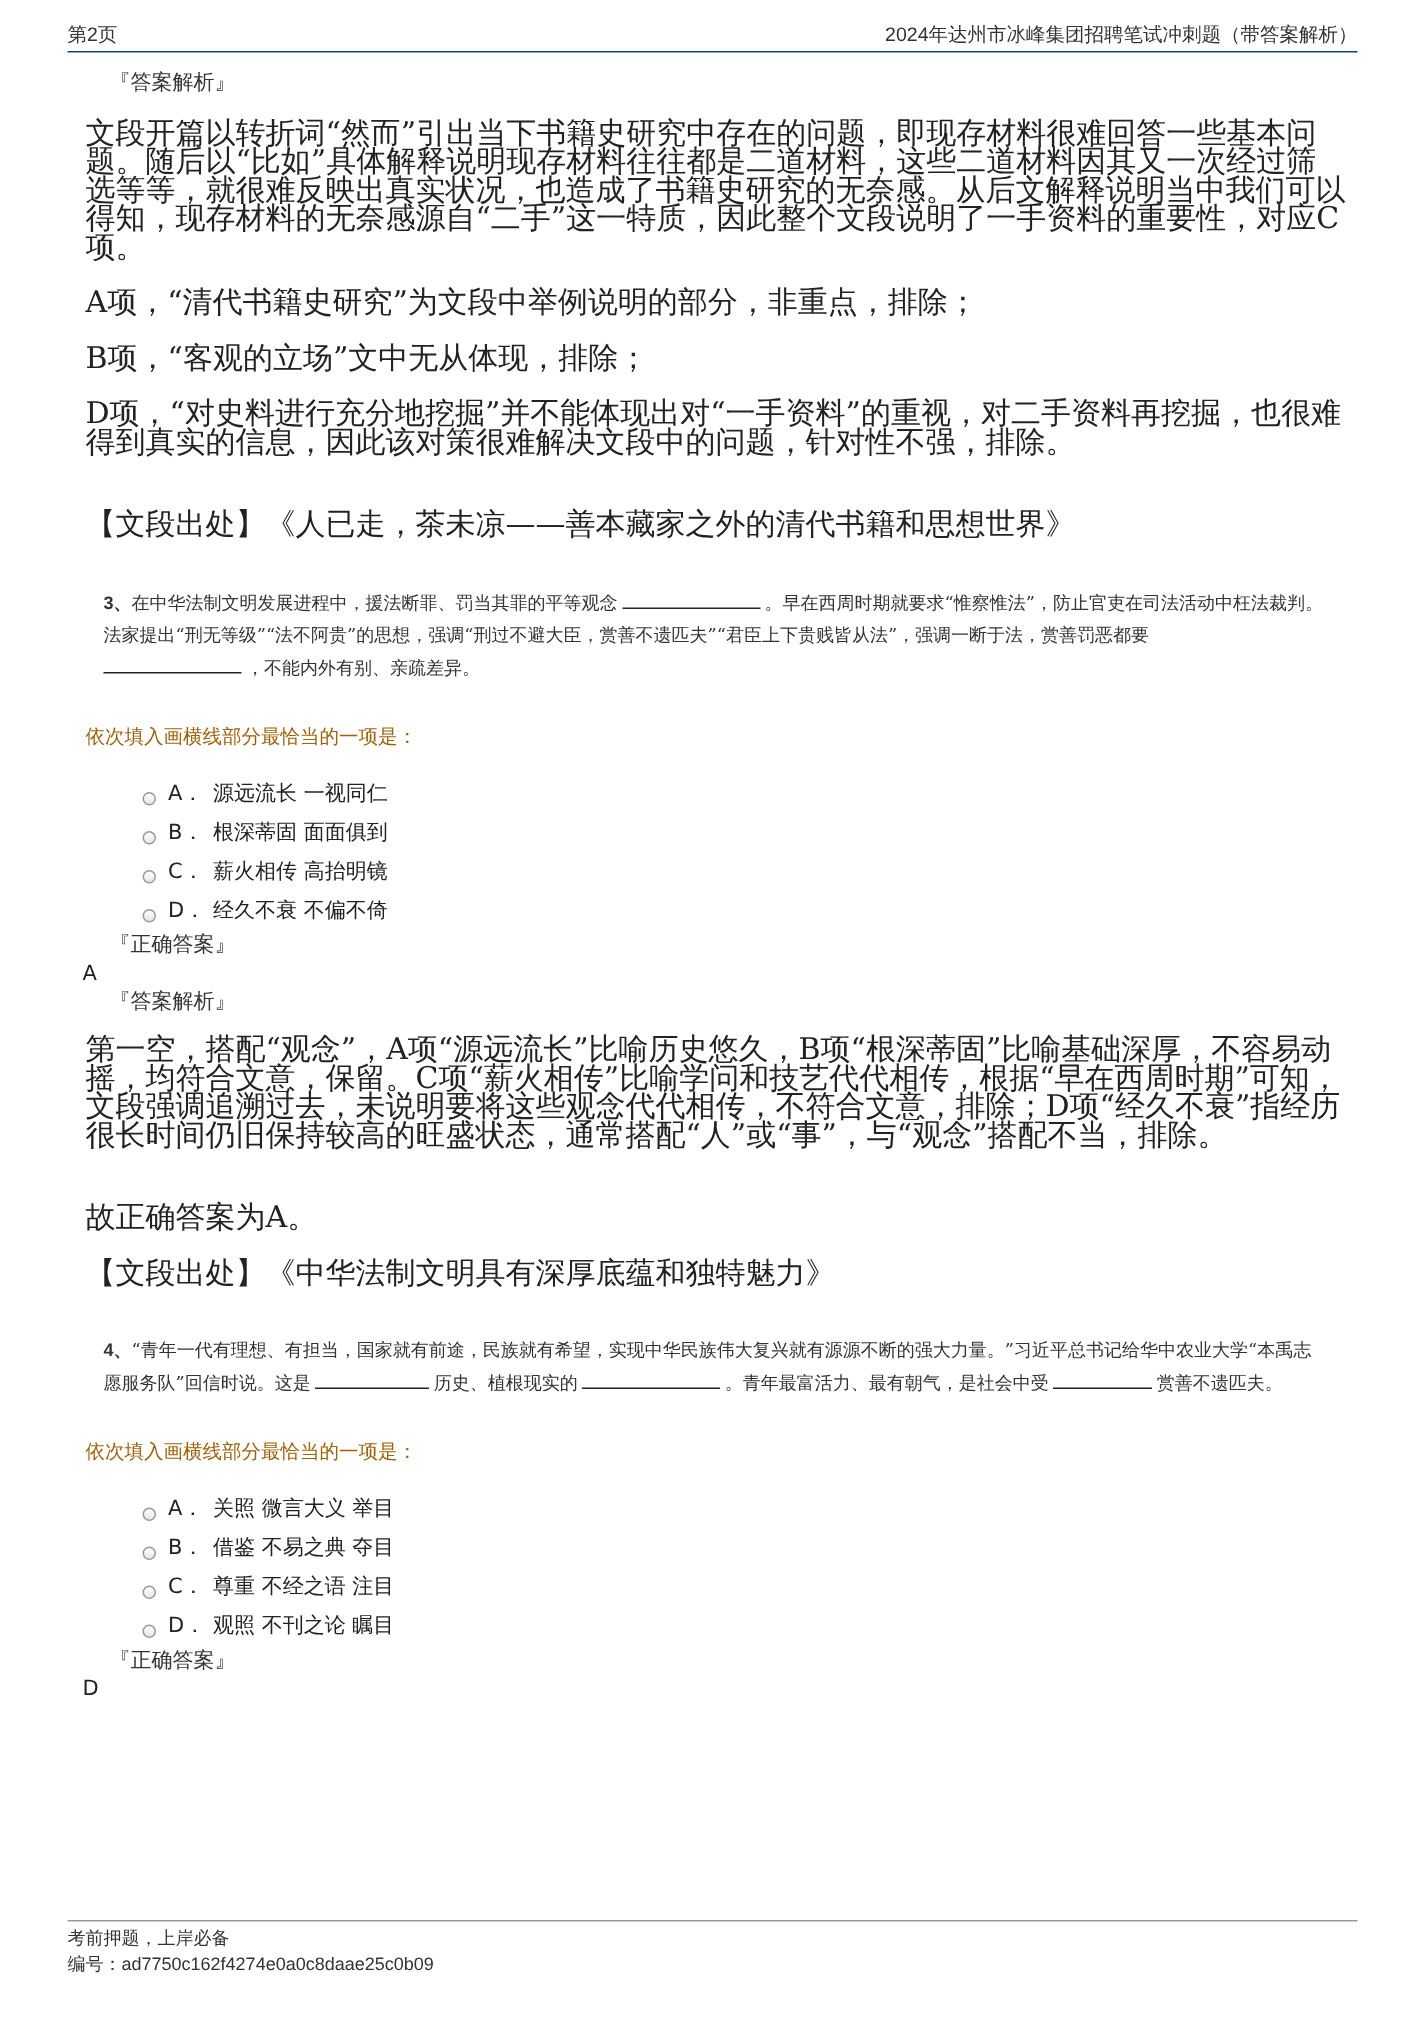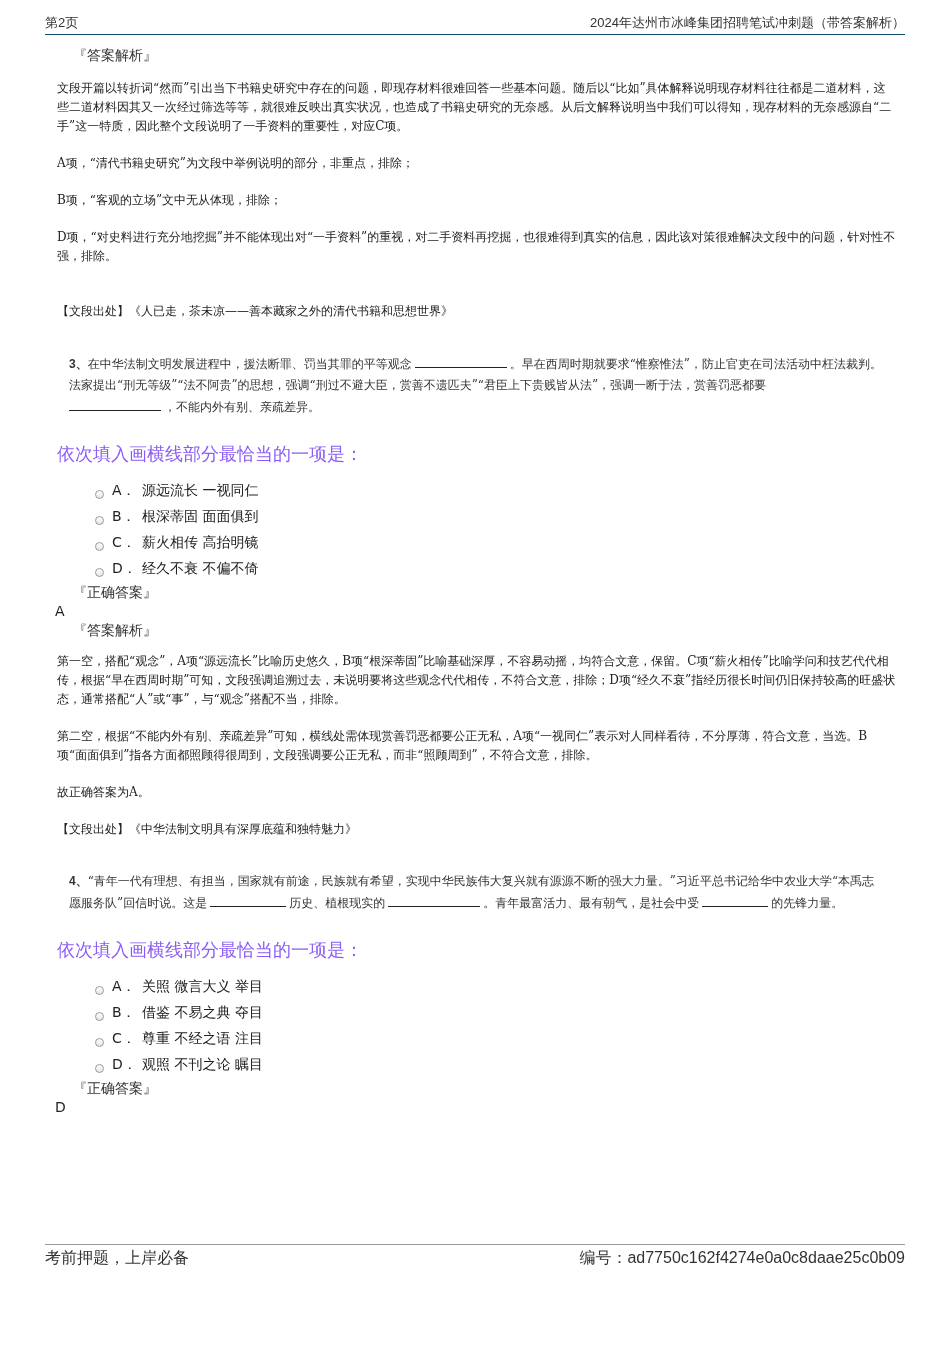--- a/index.html
+++ b/index.html
@@ -4,38 +4,38 @@
 <style>
   html, body { margin: 0; padding: 0; background: #ffffff; }
   body { width: 950px; height: 1345px; position: relative; overflow: hidden; font-family: "DejaVu Serif", "Liberation Serif", serif; color: #222; }
 
   .page-header { position: absolute; left: 45px; right: 45px; top: 12px; height: 20px; border-bottom: 1px solid #0c4a6e; display: flex; justify-content: space-between; align-items: flex-end; font-size: 13px; color: #333; font-family: "Liberation Sans", "DejaVu Sans", sans-serif; padding-bottom: 2px; }
   .page-header .right { letter-spacing: 0; }
 
   .content { position: absolute; left: 57px; top: 45px; width: 840px; }
 
   .bracket-title { font-size: 14px; color: #333; margin-left: 16px; line-height: 20px; }
-  .para { font-size: 12px; line-height: 19px; color: #222; margin: 0; }
+  .para { font-size: 20px; line-height: 19px; color: #222; margin: 0; }
   .gap-s { height: 14px; }
   .gap-m { height: 18px; }
 
   .q-text { font-size: 12px; line-height: 21px; color: #333; margin: 12px; }
   .q-text .num { font-weight: bold; font-family: "Liberation Sans", sans-serif; }
   .blank { display: inline-block; border-bottom: 1px solid #222; height: 14px; vertical-align: baseline; margin: 0 3px; }
-  .prompt { font-size: 18px; color: #8b5cf6; line-height: 20px; margin: 0; }
+  .prompt { font-size: 13px; color: #a16207; line-height: 20px; margin: 0; }
 
   .options { margin-left: 38px; margin-top: 14px; }
   .option { display: flex; align-items: center; height: 26px; font-size: 14px; color: #222; cursor: pointer; }
   .radio { width: 9px; height: 9px; border: 1px solid #999; border-radius: 50%; margin-right: 8px; margin-top: 6px; background: linear-gradient(#fff, #e6e6e6); box-sizing: border-box; }
   .opt-letter { font-family: "DejaVu Sans", sans-serif; width: 30px; }
   .opt-text { font-family: "DejaVu Serif", serif; }
 
   .answer-val { font-family: "DejaVu Sans", sans-serif; font-size: 14px; margin-left: -2px; line-height: 18px; }
 
-  .page-footer { position: absolute; left: 45px; right: 45px; top: 1244px; border-top: 1px solid #999; display: flex; justify-content: space-between; font-size: 16px; color: #333; font-family: "Liberation Sans", "DejaVu Sans", sans-serif; padding-top: 3px; }
+  .page-footer { position: absolute; left: 45px; right: 45px; top: 1280px; border-top: 1px solid #999; display: flex; justify-content: space-between; font-size: 12px; color: #333; font-family: "Liberation Sans", "DejaVu Sans", sans-serif; padding-top: 3px; flex-direction: column; }
 </style>
 </head>
 <body>
 
 <div class="page-header">
   <span>第2页</span>
   <span class="right">2024年达州市冰峰集团招聘笔试冲刺题（带答案解析）</span>
 </div>
 
 <div class="content">
@@ -82,31 +82,30 @@
           <span class="opt-letter">D．</span>
           <span class="opt-text">经久不衰 不偏不倚</span>
         </div>
     </div>
     <div class="bracket-title">『正确答案』</div>
     <div class="answer-val">A</div>
     <div class="bracket-title">『答案解析』</div>
     <div style="height:12px"></div>
     <p class="para">第一空，搭配“观念”，A项“源远流长”比喻历史悠久，B项“根深蒂固”比喻基础深厚，不容易动摇，均符合文意，保留。C项“薪火相传”比喻学问和技艺代代相传，根据“早在西周时期”可知，文段强调追溯过去，未说明要将这些观念代代相传，不符合文意，排除；D项“经久不衰”指经历很长时间仍旧保持较高的旺盛状态，通常搭配“人”或“事”，与“观念”搭配不当，排除。</p>
     <div class="gap-m"></div>
-    <p class="para">第二空，根据“不能内外有别、亲疏差异”可知，横线处需体现赏善罚恶都要公正无私，A项“一视同仁”表示对人同样看待，不分厚薄，符合文意，当选。B项“面面俱到”指各方面都照顾得很周到，文段强调要公正无私，而非“照顾周到”，不符合文意，排除。</p>
     <div class="gap-m"></div>
     <p class="para">故正确答案为A。</p>
     <div class="gap-m"></div>
     <p class="para">【文段出处】《中华法制文明具有深厚底蕴和独特魅力》</p>
   </div>
 
   <div style="height:20px"></div>
 
   <div>
-    <p class="q-text"><span class="num">4、</span><span>“青年一代有理想、有担当，国家就有前途，民族就有希望，实现中华民族伟大复兴就有源源不断的强大力量。”习近平总书记给华中农业大学“本禹志愿服务队”回信时说。这是</span><span class="blank" style="width:76px"></span><span>历史、植根现实的</span><span class="blank" style="width:92px"></span><span>。青年最富活力、最有朝气，是社会中受</span><span class="blank" style="width:66px"></span><span>的先锋力量。</span></p>
+    <p class="q-text"><span class="num">4、</span><span>“青年一代有理想、有担当，国家就有前途，民族就有希望，实现中华民族伟大复兴就有源源不断的强大力量。”习近平总书记给华中农业大学“本禹志愿服务队”回信时说。这是</span><span class="blank" style="width:76px"></span><span>历史、植根现实的</span><span class="blank" style="width:92px"></span><span>。青年最富活力、最有朝气，是社会中受</span><span class="blank" style="width:66px"></span><span>赏善不遗匹夫。</span></p>
     <div style="height:14px"></div>
     <p class="prompt">依次填入画横线部分最恰当的一项是：</p>
     <div class="options">
       <div class="option">
           <span class="radio"></span>
           <span class="opt-letter">A．</span>
           <span class="opt-text">关照 微言大义 举目</span>
         </div>
       <div class="option">
           <span class="radio"></span>

